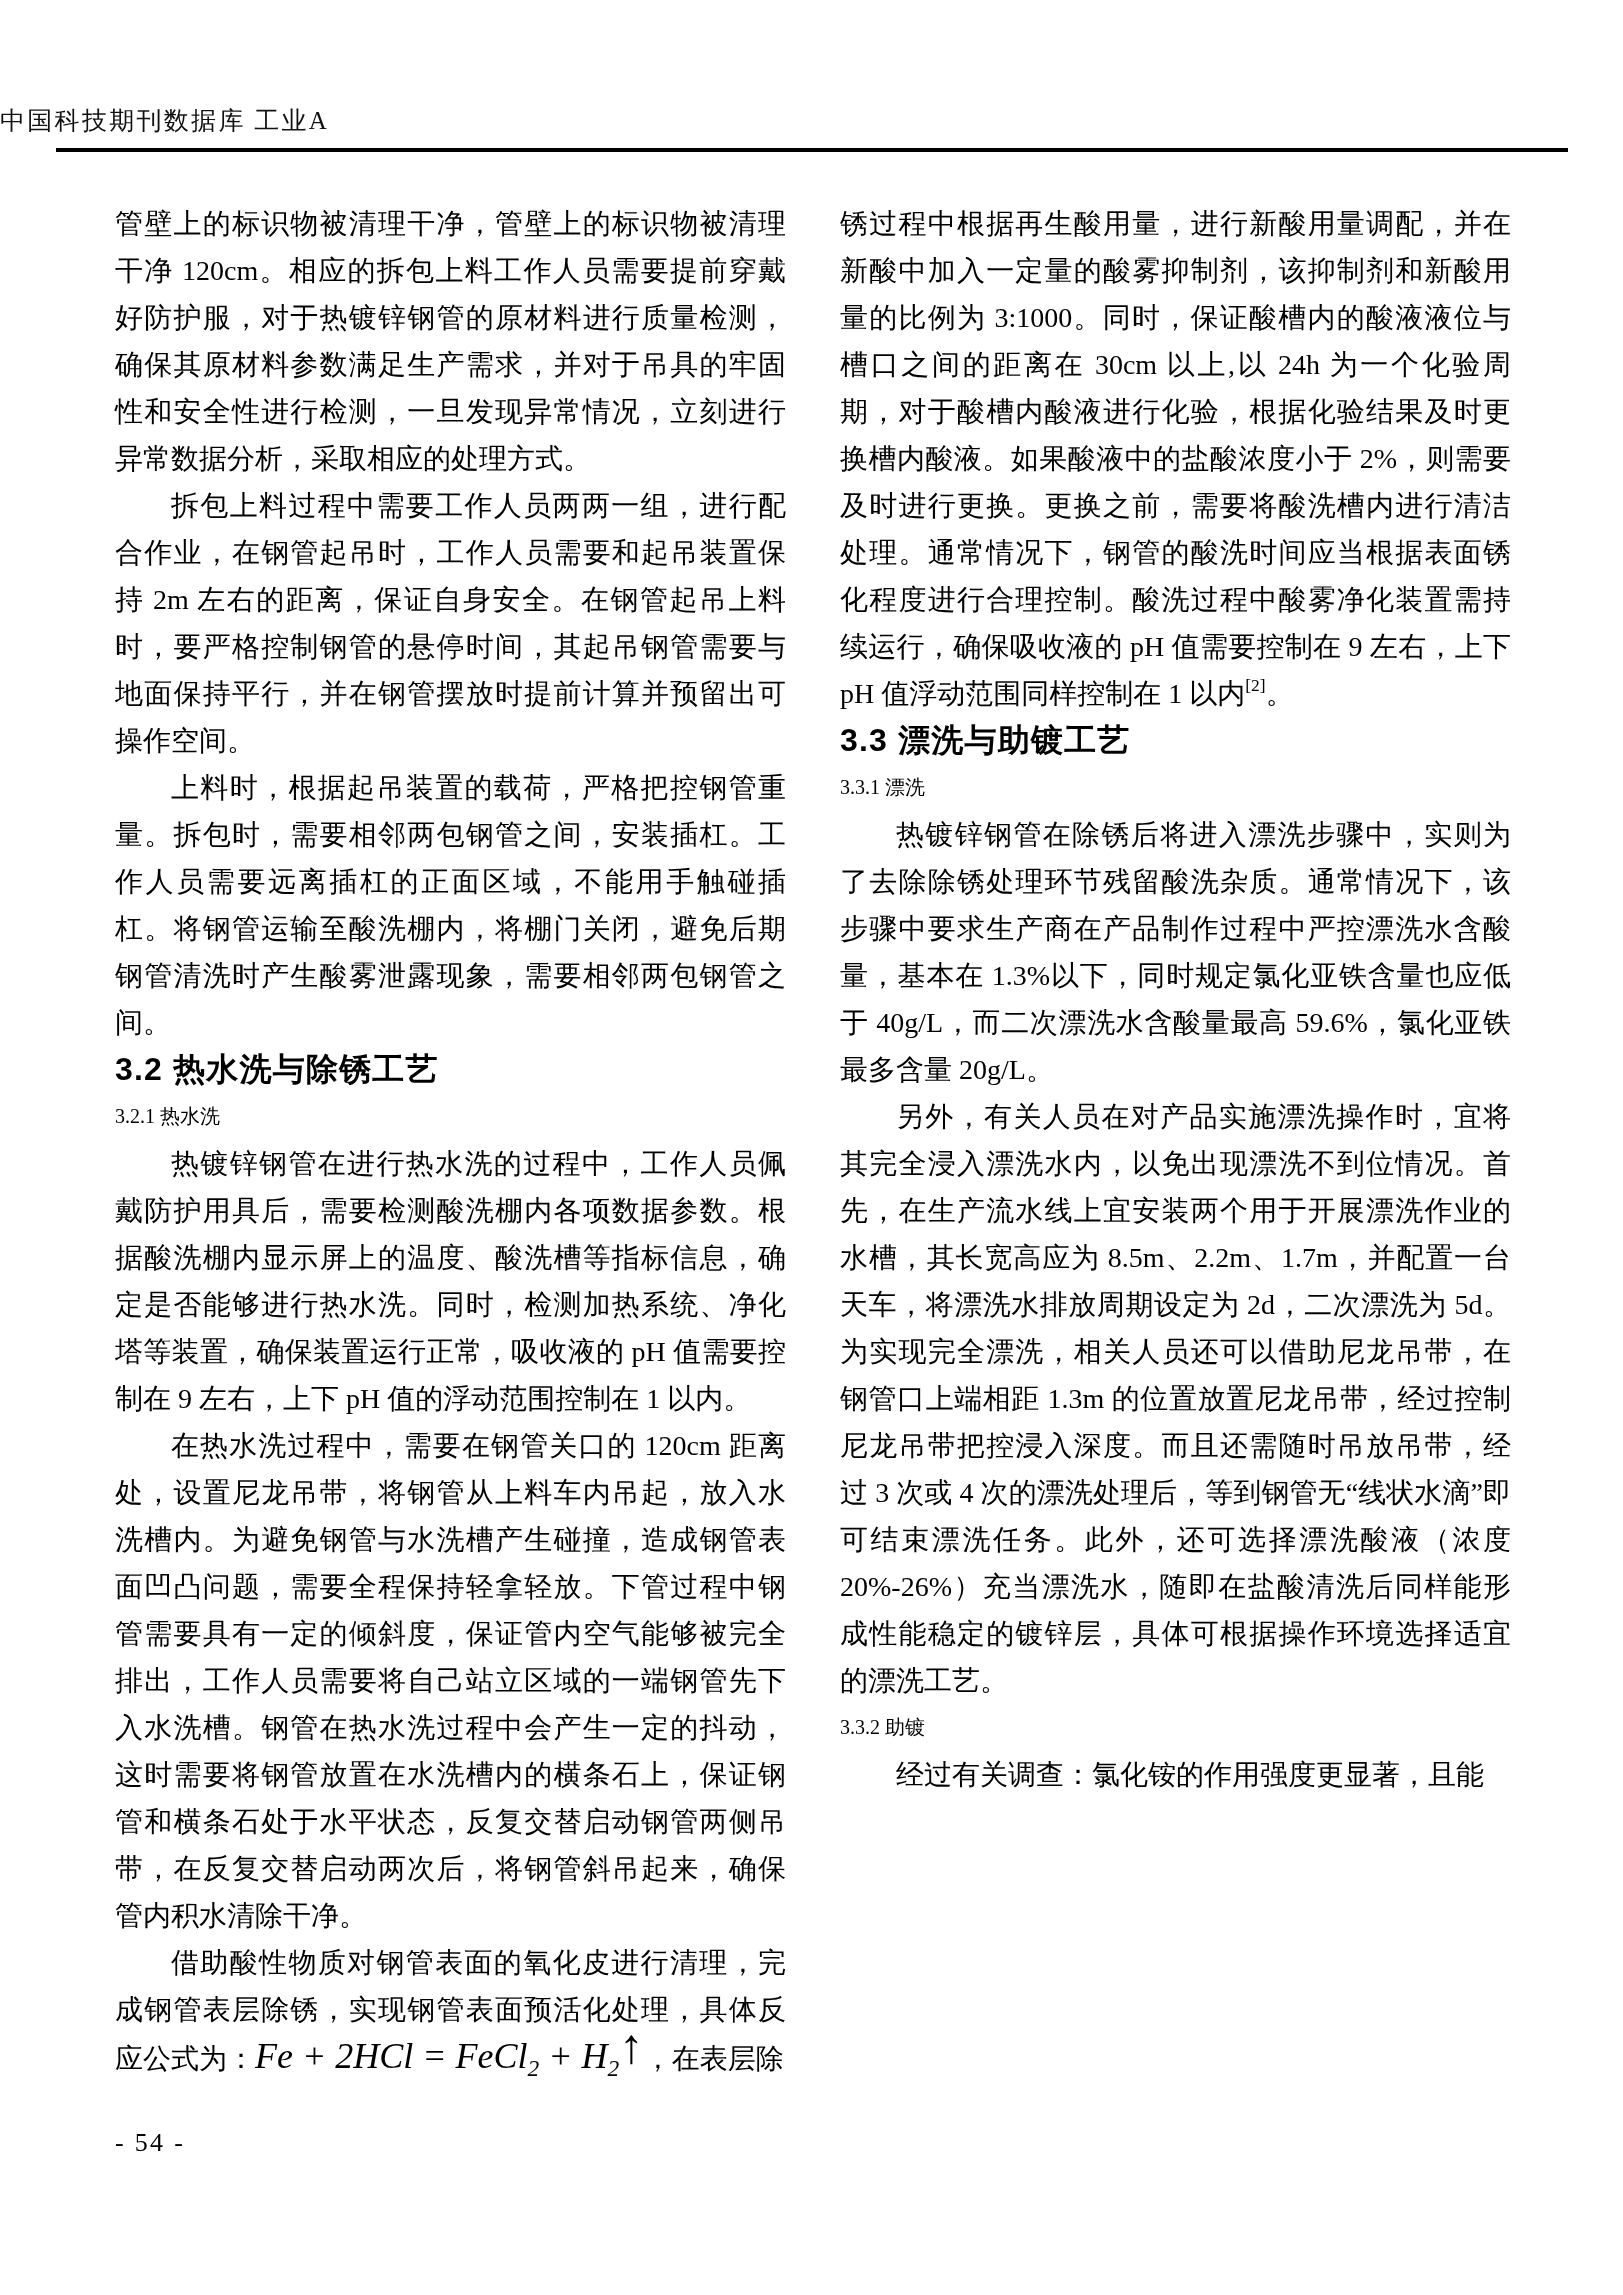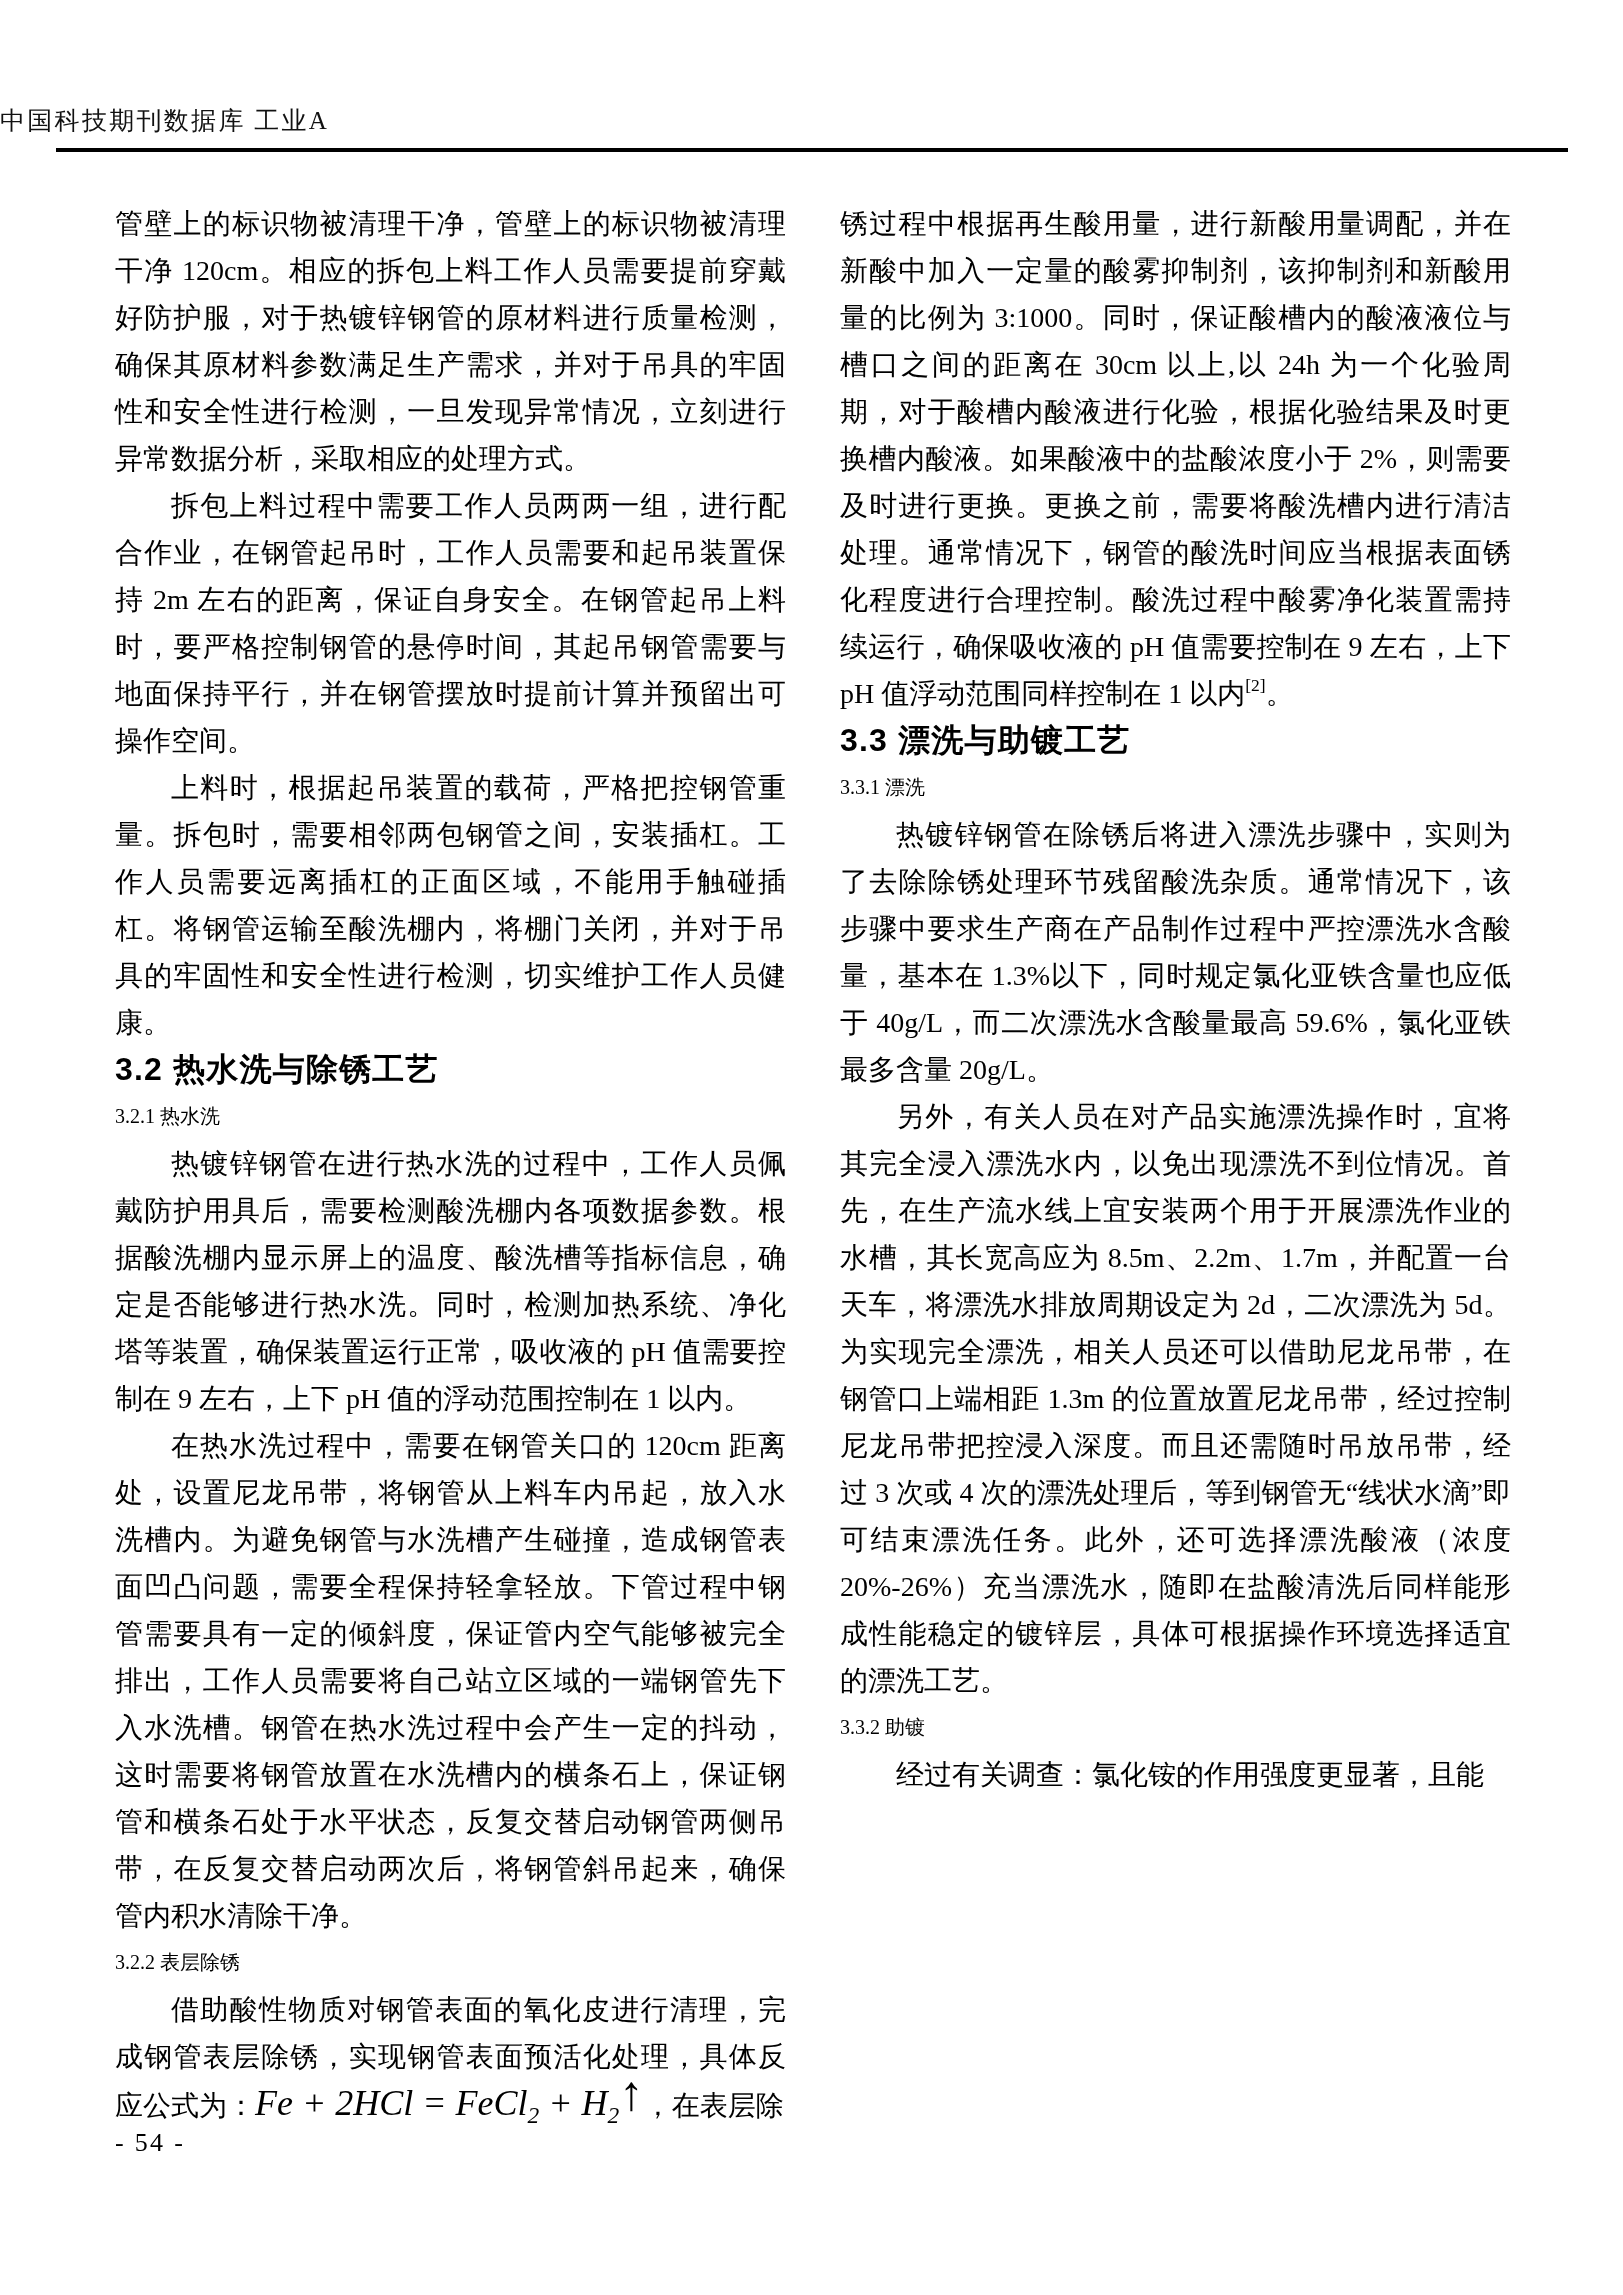--- a/index.html
+++ b/index.html
@@ -91,26 +91,25 @@
 
 <div class="page">
 
   <div class="journal-header">中国科技期刊数据库 工业A</div>
 
   <div class="header-rule"></div>
 
   <div class="col col-left">
     <p class="body-para">管壁上的标识物被清理干净，管壁上的标识物被清理干净 120cm。相应的拆包上料工作人员需要提前穿戴好防护服，对于热镀锌钢管的原材料进行质量检测，确保其原材料参数满足生产需求，并对于吊具的牢固性和安全性进行检测，一旦发现异常情况，立刻进行异常数据分析，采取相应的处理方式。</p>
     <p class="body-para indent">拆包上料过程中需要工作人员两两一组，进行配合作业，在钢管起吊时，工作人员需要和起吊装置保持 2m 左右的距离，保证自身安全。在钢管起吊上料时，要严格控制钢管的悬停时间，其起吊钢管需要与地面保持平行，并在钢管摆放时提前计算并预留出可操作空间。</p>
-    <p class="body-para indent">上料时，根据起吊装置的载荷，严格把控钢管重量。拆包时，需要相邻两包钢管之间，安装插杠。工作人员需要远离插杠的正面区域，不能用手触碰插杠。将钢管运输至酸洗棚内，将棚门关闭，并对于吊具的牢固性和安全性进行检测，切实维护工作人员健康。</p>
+    <p class="body-para indent">上料时，根据起吊装置的载荷，严格把控钢管重量。拆包时，需要相邻两包钢管之间，安装插杠。工作人员需要远离插杠的正面区域，不能用手触碰插杠。将钢管运输至酸洗棚内，将棚门关闭，避免后期钢管清洗时产生酸雾泄露现象，需要相邻两包钢管之间。</p>
     <h2 class="sec-heading">3.2 热水洗与除锈工艺</h2>
     <h3 class="sub-heading">3.2.1 热水洗</h3>
     <p class="body-para indent">热镀锌钢管在进行热水洗的过程中，工作人员佩戴防护用具后，需要检测酸洗棚内各项数据参数。根据酸洗棚内显示屏上的温度、酸洗槽等指标信息，确定是否能够进行热水洗。同时，检测加热系统、净化塔等装置，确保装置运行正常，吸收液的 pH 值需要控制在 9 左右，上下 pH 值的浮动范围控制在 1 以内。</p>
     <p class="body-para indent">在热水洗过程中，需要在钢管关口的 120cm 距离处，设置尼龙吊带，将钢管从上料车内吊起，放入水洗槽内。为避免钢管与水洗槽产生碰撞，造成钢管表面凹凸问题，需要全程保持轻拿轻放。下管过程中钢管需要具有一定的倾斜度，保证管内空气能够被完全排出，工作人员需要将自己站立区域的一端钢管先下入水洗槽。钢管在热水洗过程中会产生一定的抖动，这时需要将钢管放置在水洗槽内的横条石上，保证钢管和横条石处于水平状态，反复交替启动钢管两侧吊带，在反复交替启动两次后，将钢管斜吊起来，确保管内积水清除干净。</p>
-    <h3 class="sub-heading">3.2.2 表层除锈</h3>
     <p class="body-para indent"><span>借助酸性物质对钢管表面的氧化皮进行清理，完成钢管表层除锈，实现钢管表面预活化处理，具体反应公式为：</span><span class="formula"><span>Fe + 2HCl = FeCl</span><sub>2</sub><span> + H</span><sub>2</sub><span class="arrow">↑</span></span><span>，在表层除</span></p>
   </div>
 
   <div class="col col-right">
     <p class="body-para"><span>锈过程中根据再生酸用量，进行新酸用量调配，并在新酸中加入一定量的酸雾抑制剂，该抑制剂和新酸用量的比例为 3:1000。同时，保证酸槽内的酸液液位与槽口之间的距离在 30cm 以上,以 24h 为一个化验周期，对于酸槽内酸液进行化验，根据化验结果及时更换槽内酸液。如果酸液中的盐酸浓度小于 2%，则需要及时进行更换。更换之前，需要将酸洗槽内进行清洁处理。通常情况下，钢管的酸洗时间应当根据表面锈化程度进行合理控制。酸洗过程中酸雾净化装置需持续运行，确保吸收液的 pH 值需要控制在 9 左右，上下 pH 值浮动范围同样控制在 1 以内</span><sup class="cite-ref">[2]</sup><span>。</span></p>
     <h2 class="sec-heading">3.3 漂洗与助镀工艺</h2>
     <h3 class="sub-heading">3.3.1 漂洗</h3>
     <p class="body-para indent">热镀锌钢管在除锈后将进入漂洗步骤中，实则为了去除除锈处理环节残留酸洗杂质。通常情况下，该步骤中要求生产商在产品制作过程中严控漂洗水含酸量，基本在 1.3%以下，同时规定氯化亚铁含量也应低于 40g/L，而二次漂洗水含酸量最高 59.6%，氯化亚铁最多含量 20g/L。</p>
     <p class="body-para indent">另外，有关人员在对产品实施漂洗操作时，宜将其完全浸入漂洗水内，以免出现漂洗不到位情况。首先，在生产流水线上宜安装两个用于开展漂洗作业的水槽，其长宽高应为 8.5m、2.2m、1.7m，并配置一台天车，将漂洗水排放周期设定为 2d，二次漂洗为 5d。为实现完全漂洗，相关人员还可以借助尼龙吊带，在钢管口上端相距 1.3m 的位置放置尼龙吊带，经过控制尼龙吊带把控浸入深度。而且还需随时吊放吊带，经过 3 次或 4 次的漂洗处理后，等到钢管无“线状水滴”即可结束漂洗任务。此外，还可选择漂洗酸液（浓度20%-26%）充当漂洗水，随即在盐酸清洗后同样能形成性能稳定的镀锌层，具体可根据操作环境选择适宜的漂洗工艺。</p>
     <h3 class="sub-heading">3.3.2 助镀</h3>

